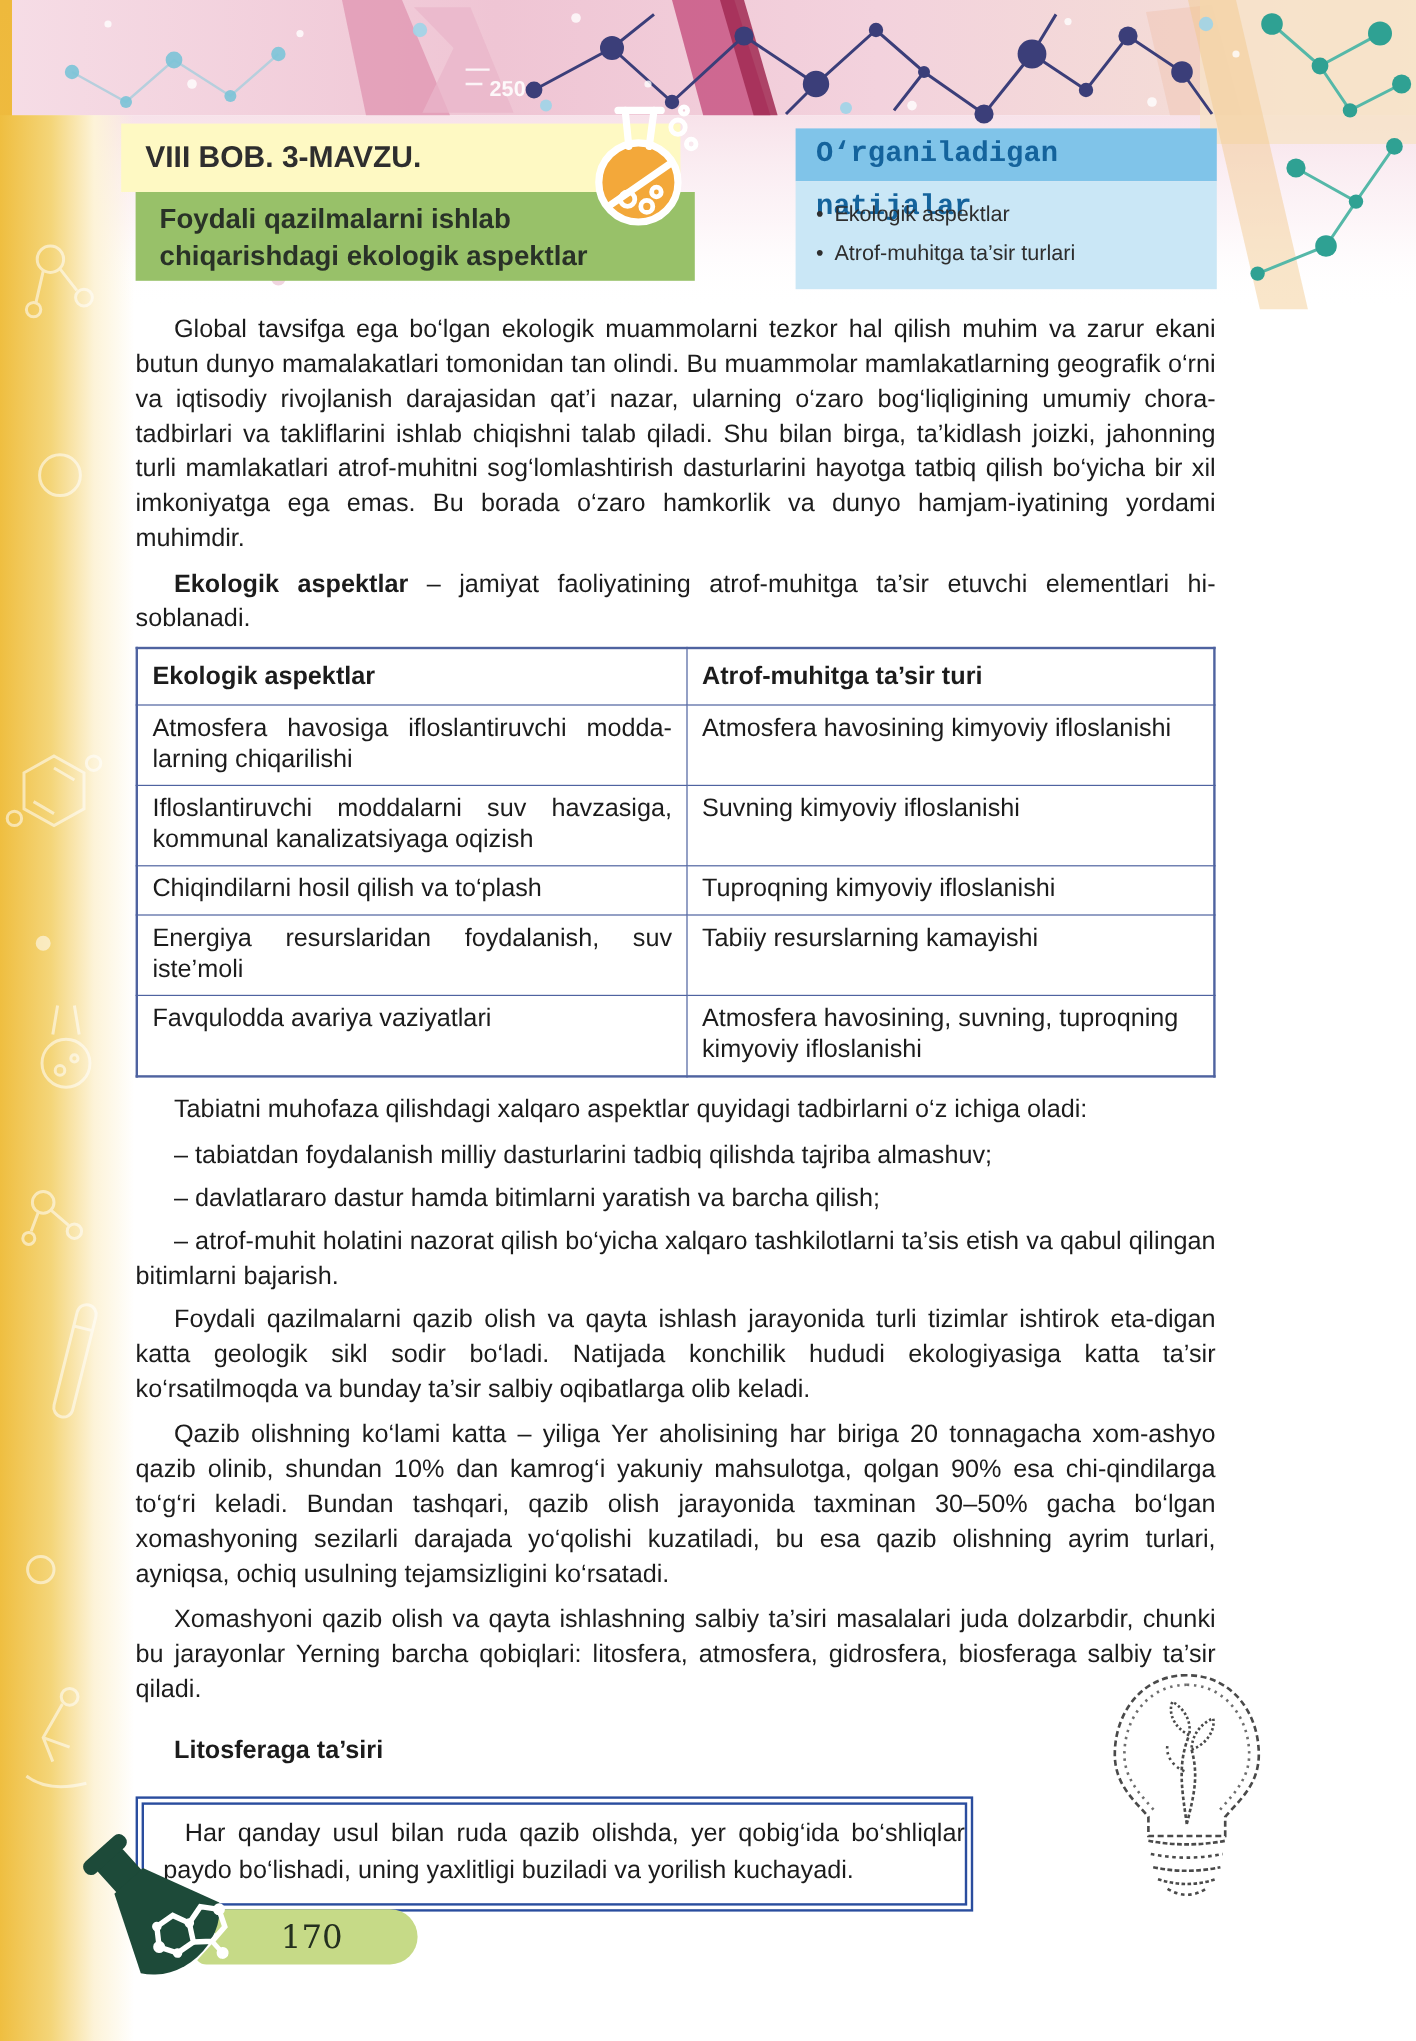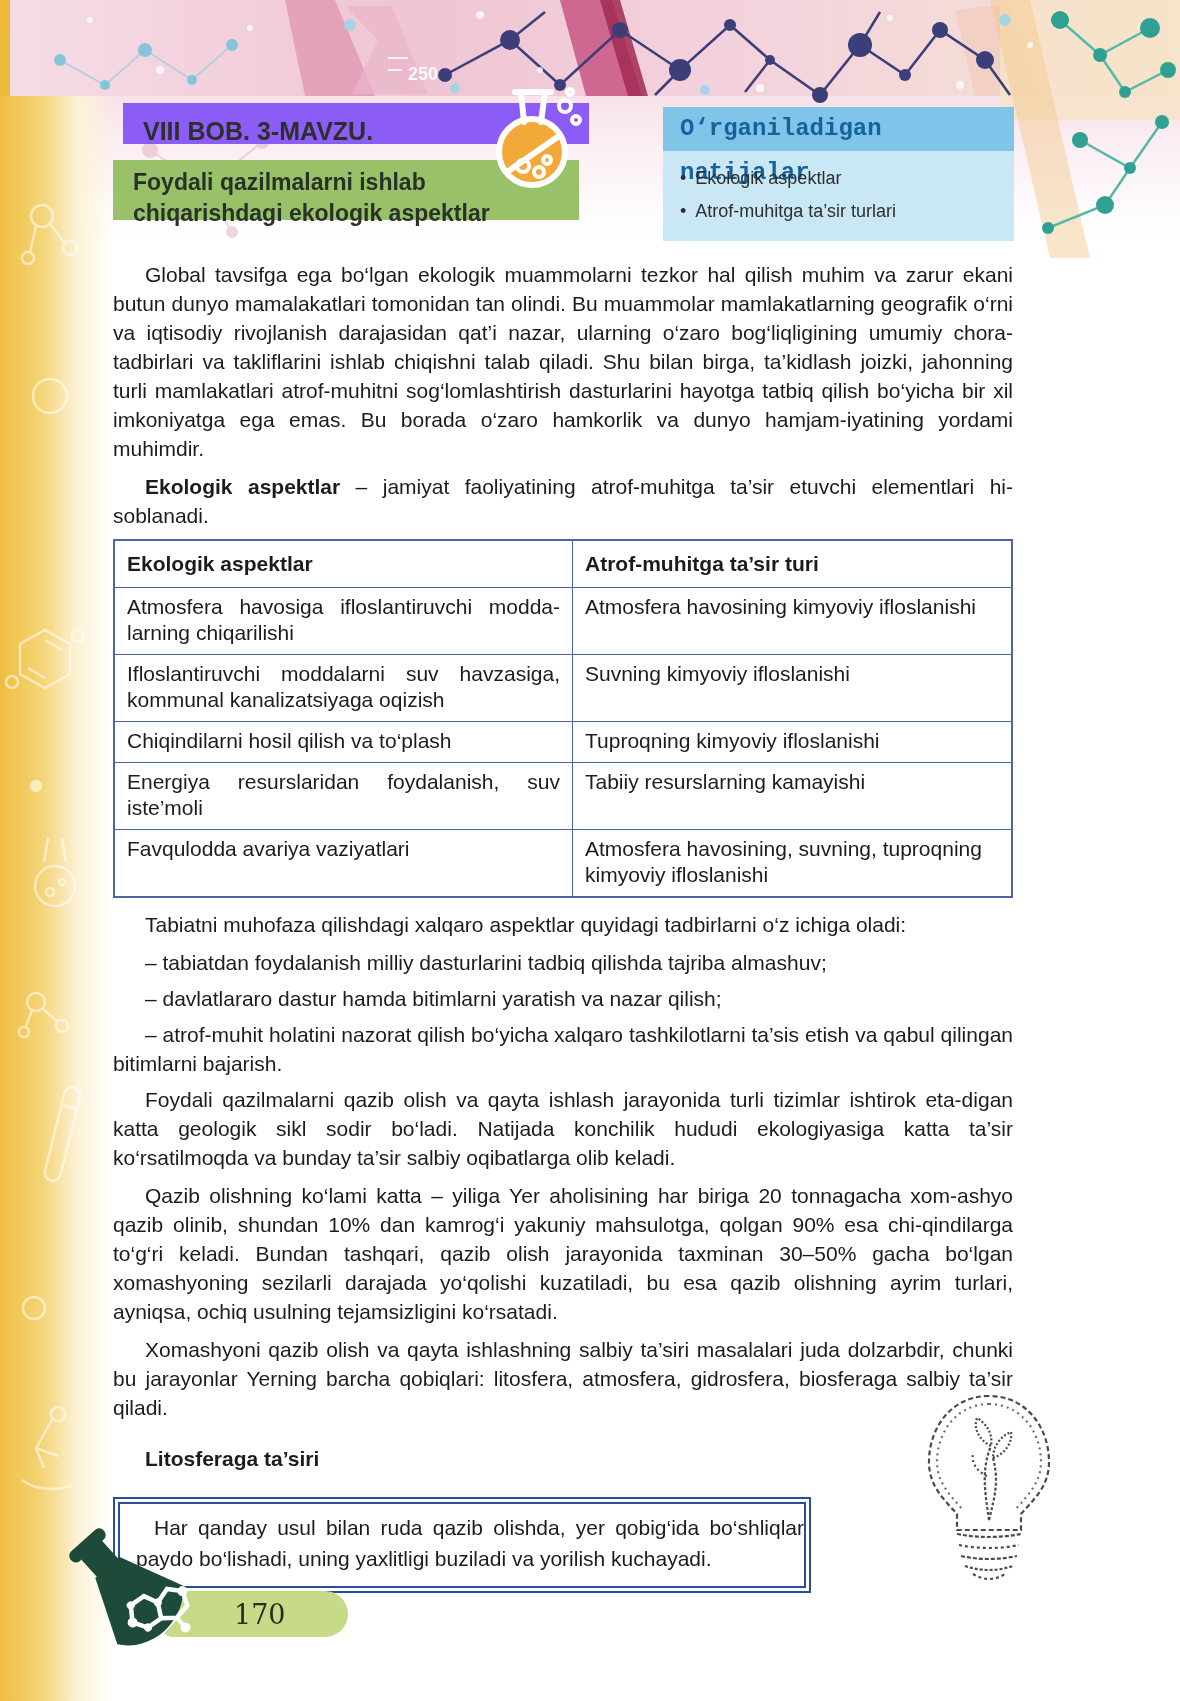--- a/index.html
+++ b/index.html
@@ -9,24 +9,24 @@
   }
   
   .banner { position:absolute; left:0; top:0; width:1140px; height:258px; z-index:1; }
   
   .edge-bar { position:absolute; left:0; top:0; width:10px; height:1701px; z-index:2;
     background:linear-gradient(180deg,#eeb93c,#f2c44d 50%,#eeb93c); }
   .side-strip { position:absolute; left:0; top:96px; width:112px; height:1605px; z-index:2;
     background:linear-gradient(90deg,#efbe40 0%,#f4d579 38%,#fdf3d8 70%,rgba(255,255,255,0) 100%); }
   .side-strip svg { position:absolute; left:0; top:0; }
   
-  .chapter-box { position:absolute; left:123px; top:103px; width:466px; height:41px;
-    background:#8b5cf6; z-index:3; }
+  .chapter-box { position:absolute; left:101px; top:103px; width:466px; height:57px;
+    background:#fef9c3; z-index:3; }
   .chapter-box .t { font-size:25px; font-weight:bold; color:#2e2e2e; line-height:57px; padding-left:20px; }
-  .topic-box { position:absolute; left:113px; top:160px; width:466px; height:60px;
+  .topic-box { position:absolute; left:113px; top:160px; width:466px; height:74px;
     background:#98c169; z-index:3; }
   .topic-box .t { font-size:23px; font-weight:bold; color:#293227; line-height:31px; padding:7px 0 0 20px; }
   .flask-badge { position:absolute; left:477px; top:84px; width:110px; height:112px; z-index:4; }
   .outcomes-panel { position:absolute; left:663px; top:107px; width:351px; z-index:3; }
   .outcomes-head { height:44px; background:#80c4e9; }
   .outcomes-head .t { font-size:24px; font-weight:bold; color:#14639c; line-height:44px; padding-left:17px;font-family:Liberation Mono, monospace; }
   .outcomes-body { background:#cae7f6; padding:11px 14px 13px 17px; }
   .outcome-item { font-size:18px; line-height:33px; color:#2e2e2e; }
   .outcome-item .b { margin-right:9px; }
   
@@ -271,21 +271,21 @@
     </tr>
     <tr>
       <td class="cl">Favqulodda avariya  vaziyatlari</td>
       <td class="cr">Atmosfera havosining, suvning, tuproqning kimyoviy ifloslanishi</td>
     </tr>
   </tbody>
     </table>
 
   <p>Tabiatni muhofaza qilishdagi xalqaro aspektlar quyidagi tadbirlarni o‘z ichiga oladi:</p>
   <p class="dash">– tabiatdan foydalanish milliy dasturlarini tadbiq qilishda tajriba almashuv;</p>
-  <p class="dash">– davlatlararo dastur hamda bitimlarni yaratish va nazar qilish;</p>
+  <p class="dash">– davlatlararo dastur hamda bitimlarni yaratish va barcha qilish;</p>
   <p class="dash">– atrof-muhit holatini nazorat qilish bo‘yicha xalqaro tashkilotlarni ta’sis etish va qabul qilingan bitimlarni bajarish.</p>
   <p>Foydali qazilmalarni qazib olish va qayta ishlash jarayonida turli tizimlar ishtirok eta-digan katta geologik sikl sodir bo‘ladi. Natijada konchilik hududi ekologiyasiga katta ta’sir ko‘rsatilmoqda va bunday ta’sir salbiy oqibatlarga olib keladi.</p>
   <p>Qazib olishning ko‘lami katta – yiliga Yer aholisining har biriga 20 tonnagacha xom-ashyo qazib olinib, shundan 10% dan kamrog‘i yakuniy mahsulotga, qolgan 90% esa chi-qindilarga to‘g‘ri keladi. Bundan tashqari, qazib olish jarayonida taxminan 30–50% gacha bo‘lgan xomashyoning sezilarli darajada yo‘qolishi kuzatiladi, bu esa qazib olishning ayrim turlari, ayniqsa, ochiq usulning tejamsizligini ko‘rsatadi.</p>
   <p>Xomashyoni qazib olish va qayta ishlashning salbiy ta’siri masalalari juda dolzarbdir, chunki bu jarayonlar Yerning barcha qobiqlari: litosfera, atmosfera, gidrosfera, biosferaga salbiy ta’sir qiladi.</p>
 
   <div class="lito-head">Litosferaga ta’siri</div>
 
   <div class="info-box">
     <div class="info-box-inner">
       <div class="t">Har qanday usul bilan ruda qazib olishda, yer qobig‘ida bo‘shliqlar paydo bo‘lishadi, uning yaxlitligi buziladi va yorilish kuchayadi.</div>

